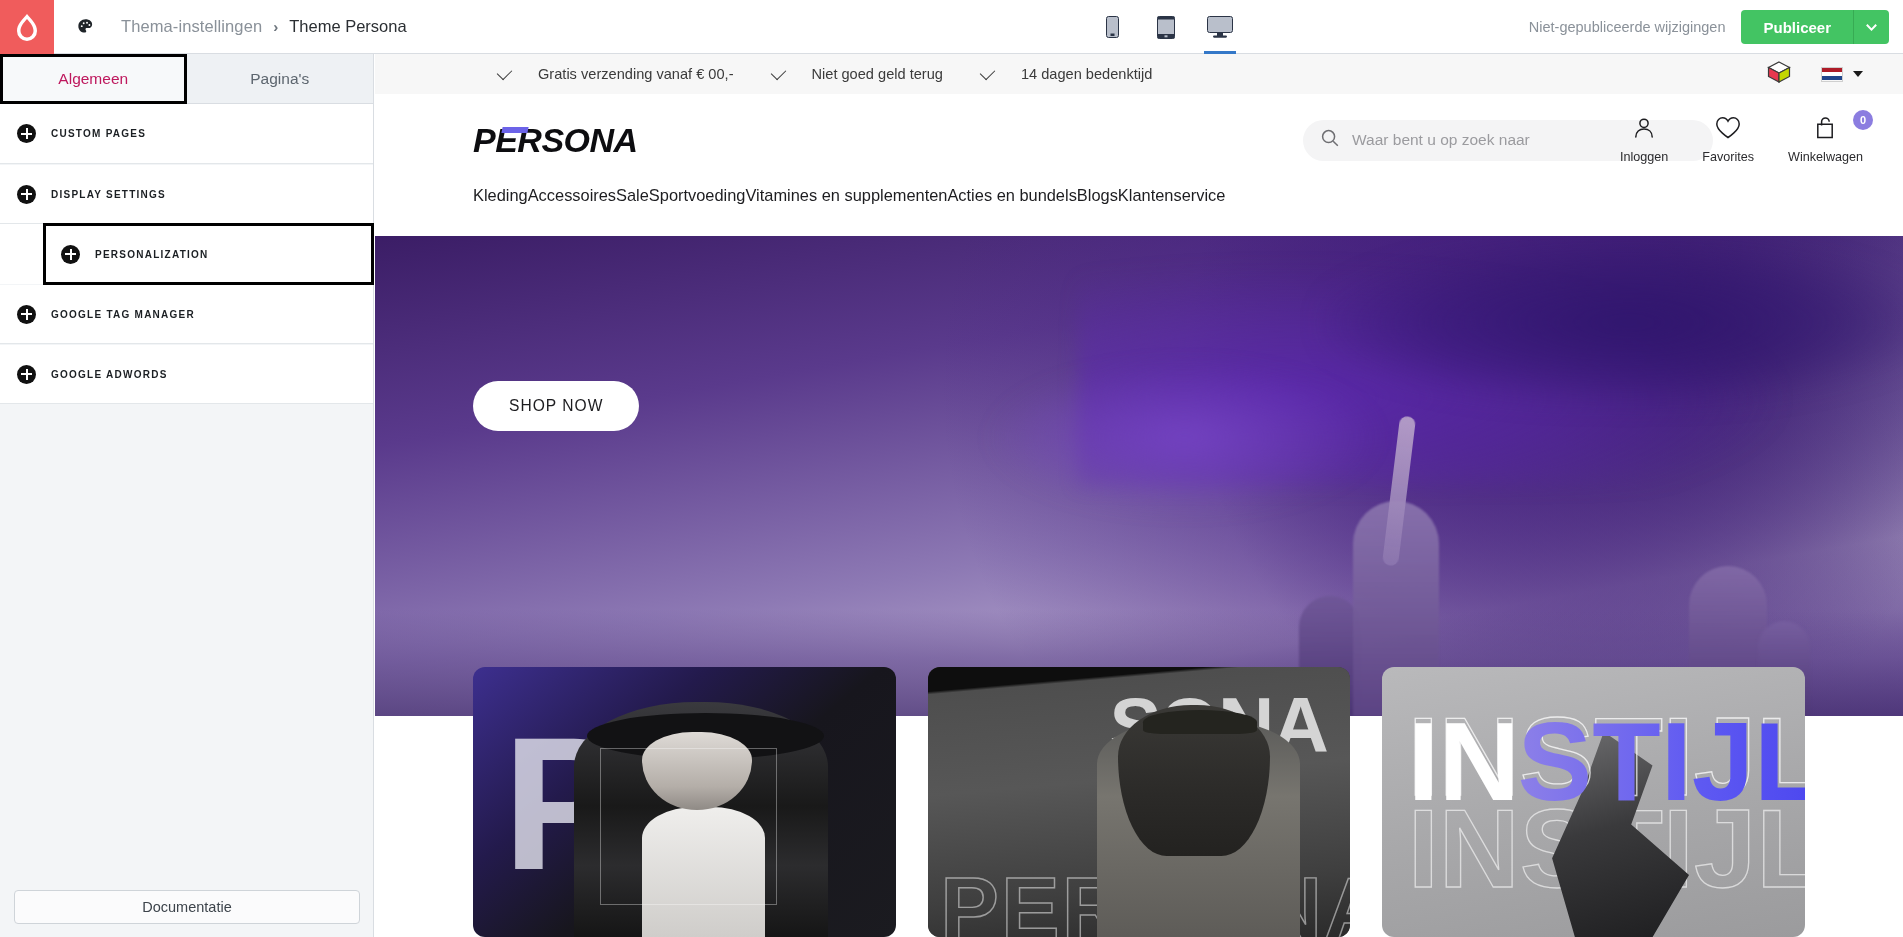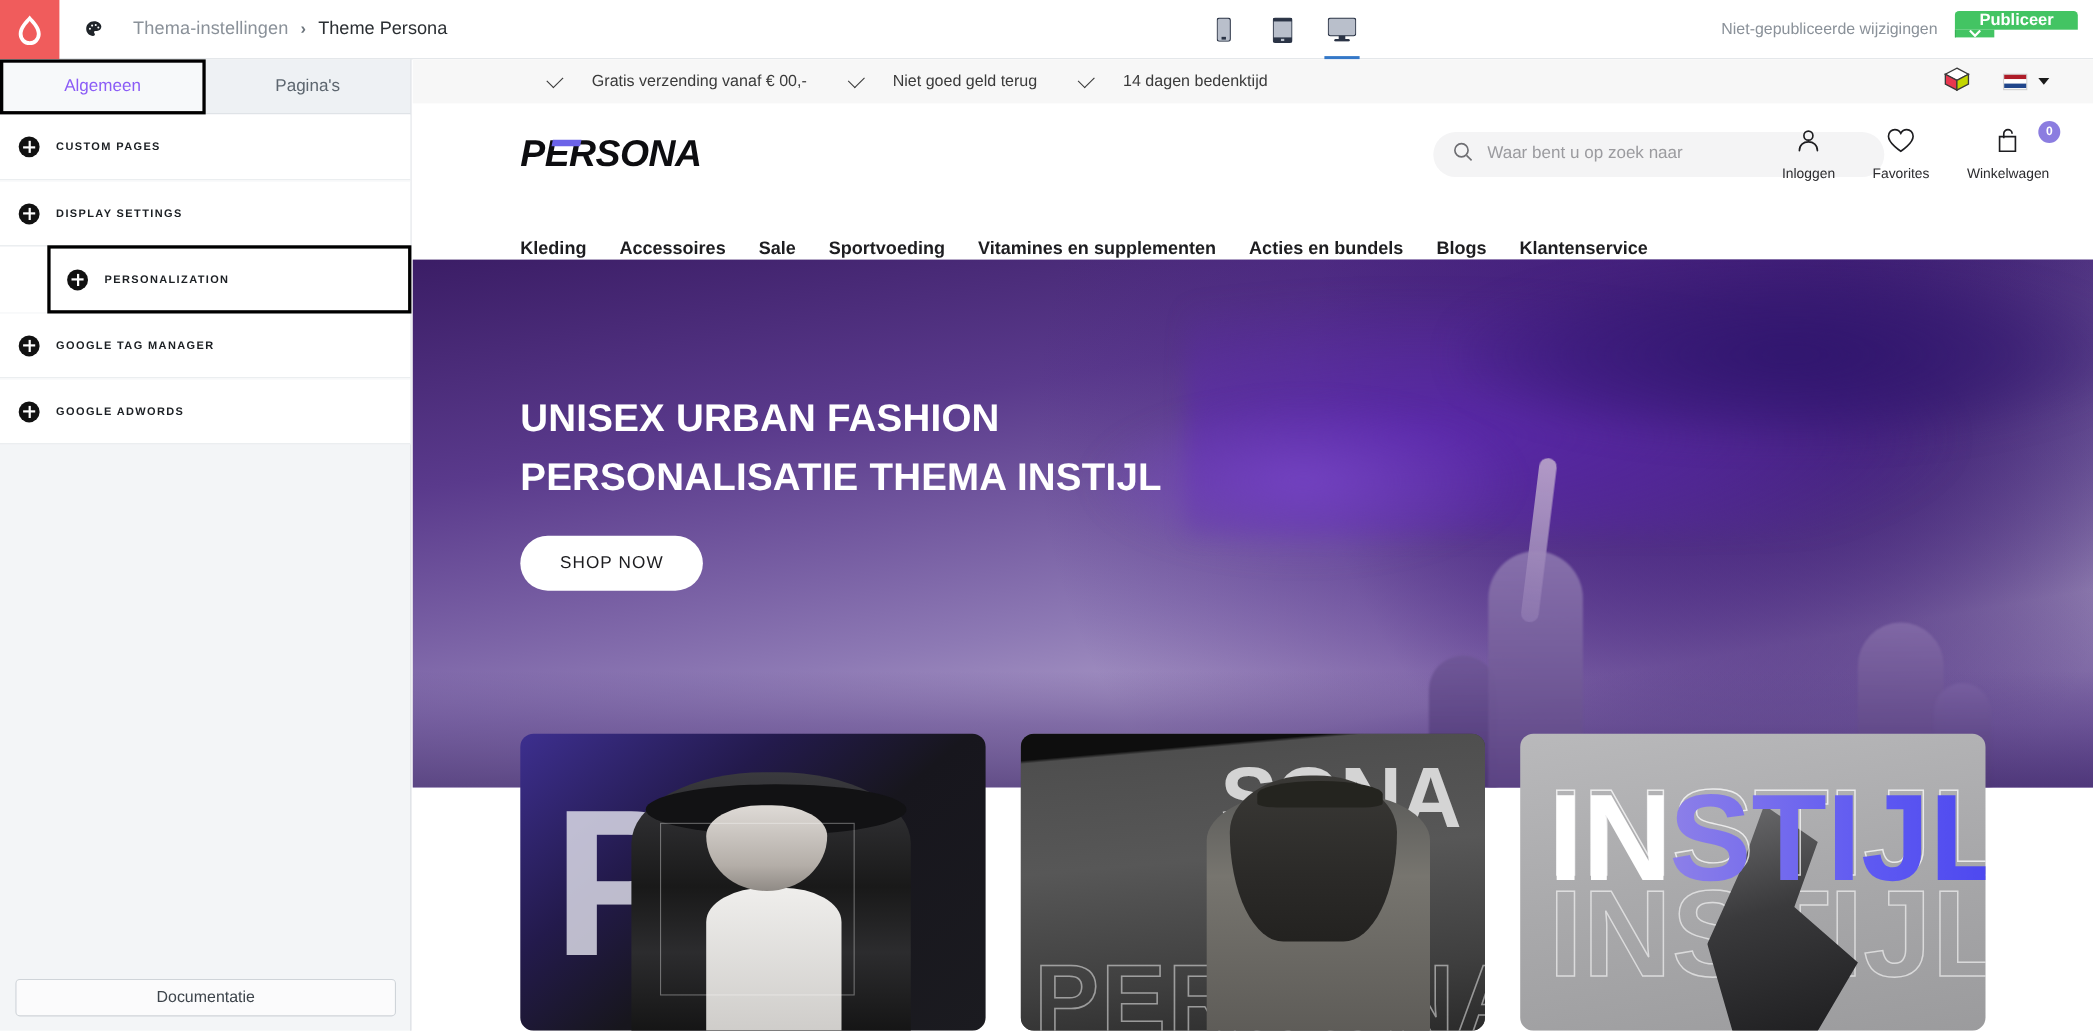--- a/index.html
+++ b/index.html
@@ -38,21 +38,21 @@
   .dev.active::after {
     content: ""; position: absolute; bottom: 0; left: 1px; right: 1px;
     height: 3px; background: #3478c8;
   }
 
   .topbar-right {
     position: absolute; right: 14px; top: 0; height: 54px;
     display: flex; align-items: center; gap: 16px;
   }
   .unpub { color: #8a9199; font-size: 14.5px; }
-  .publish-group { display: flex; height: 34px; border-radius: 4px; overflow: hidden; flex-direction: column; }
+  .publish-group { display: flex; height: 34px; border-radius: 4px; overflow: hidden; }
   .publish-btn {
     background: #43c463; color: #fff; border: none; font-weight: bold;
     font-size: 15px; padding: 0 22px; cursor: pointer;
     font-family: "Liberation Sans", sans-serif;
   }
   .publish-caret {
     background: #43c463; width: 36px; border: none; border-left: 1px solid #37ab53;
     display: flex; align-items: center; justify-content: center; cursor: pointer;
   }
 
@@ -61,21 +61,21 @@
     position: absolute; top: 54px; left: 0; width: 374px; height: 883px;
     background: #f3f5f7; border-right: 1px solid #d9dde2;
   }
   .tabs { display: flex; height: 50px; background: #eef1f4; }
   .tab {
     flex: 1; display: flex; align-items: center; justify-content: center;
     font-size: 15.5px; color: #5d666f; cursor: pointer;
     border-bottom: 1px solid #d9dde2;
   }
   .tab.sel {
-    background: #f7f9fa; color: #8b5cf6;
+    background: #f7f9fa; color: #be185d;
     outline: 3px solid #000; outline-offset: -3px;
     border-bottom: none; z-index: 3;
   }
   .selectwrap { padding: 10px 14px 12px 14px; background: #f3f5f7; }
   .fakeselect {
     position: relative; height: 34px; background: #fff;
     border: 1px solid #c6ccd2; border-radius: 4px;
     display: flex; align-items: center; padding: 0 26px 0 12px;
     font-size: 14.5px; color: #4b5259; cursor: pointer;
     outline: 3px solid #000; outline-offset: -1px;
@@ -164,22 +164,22 @@
   }
   .acct { display: flex; flex-direction: column; align-items: center; gap: 6px; cursor: pointer; position: relative; }
   .acct-label { font-size: 12.6px; color: #2b2b2e; }
   .cart-badge {
     position: absolute; top: -6px; right: -10px; width: 20px; height: 20px;
     border-radius: 50%; background: #8b7de0; color: #fff; font-size: 11px;
     display: flex; align-items: center; justify-content: center; font-weight: 600;
   }
 
   .mainnav {
-    height: 50px; display: flex; align-items: flex-end; gap: 30px;
-    padding-left: 98px; background: #fff; font-weight: bold;
+    height: 50px; display: flex; align-items: flex-start; 
+    padding-left: 98px; background: #fff;
   }
   .navitem { font-size: 16.4px; color: #1d1d20; cursor: pointer; white-space: nowrap; }
 
   
   .hero {
     position: relative; height: 480px; overflow: hidden;
     background:
       radial-gradient(circle at 70% 30%, rgba(70,30,130,.85) 0%, rgba(70,30,130,0) 45%),
       radial-gradient(circle at 84% 22%, rgba(44,18,96,.9) 0%, rgba(44,18,96,0) 35%),
       linear-gradient(170deg, #3b1d66 0%, #5a3a8c 28%, #8d79b4 58%, #b3a4cc 76%, #6b4f9b 100%);
@@ -550,24 +550,20 @@
     <div class="smoke2"></div>
     <div class="smoke3"></div>
     <div class="horizon"></div>
     <div class="figure-b"></div>
     <div class="figure-a"></div>
     <div class="arm-a"></div>
     <div class="figure-c"></div>
     <div class="figure-d"></div>
 
     <div class="hero-copy">
-      <div class="hero-h1">
-        <span>UNISEX URBAN FASHION</span>
-        <span>PERSONALISATIE THEMA INSTIJL</span>
-      </div>
       <button class="shop-now">SHOP NOW</button>
     </div>
   </div>
 
   <div class="cards">
 
     <div class="card card-1">
       <span class="bigletter">P</span>
       <span class="c1-person"></span>
       <span class="c1-shirt"></span>

